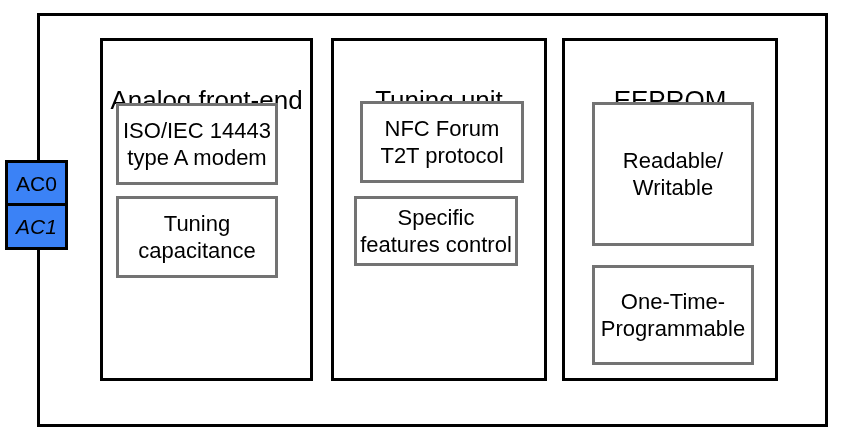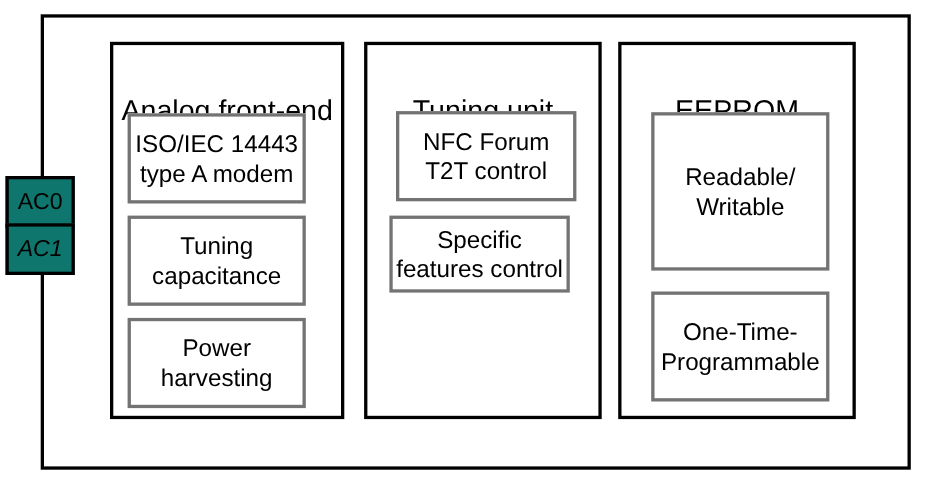--- a/index.html
+++ b/index.html
@@ -28,21 +28,21 @@
     background: #ffffff;
   }
   
   .pin-box {
     position: absolute;
     left: 5px;
     width: 63px;
     height: 47px;
     border: 3px solid #000000;
     box-sizing: border-box;
-    background: #0f766e;
+    background: #3b82f6;
     z-index: 3;
     display: flex;
     align-items: center;
     justify-content: center;
     font-size: 21px;
   }
   #pin-ac0 { top: 160px; }
   #pin-ac1 { top: 203px; font-style: italic; }
   
   .section-box {
@@ -107,28 +107,26 @@
   <div id="pin-ac1" class="pin-box">
     <span>AC1</span>
   </div>
 
   <div id="section-analog" class="section-box">
     <div class="section-title">Analog front-end</div>
     <div id="block-modem" class="block-box">ISO/IEC 14443
 type A modem</div>
     <div id="block-tuning" class="block-box">Tuning
 capacitance</div>
-    <div id="block-power" class="block-box">Power
-harvesting</div>
   </div>
 
   <div id="section-digital" class="section-box">
     <div class="section-title">Tuning unit</div>
     <div id="block-t2t" class="block-box">NFC Forum
-T2T control</div>
+T2T protocol</div>
     <div id="block-features" class="block-box">Specific
 features control</div>
   </div>
 
   <div id="section-eeprom" class="section-box">
     <div class="section-title">EEPROM</div>
     <div id="block-otp" class="block-box">One-Time-
 Programmable</div>
     <div id="block-rw" class="block-box">Readable/
 Writable</div>

